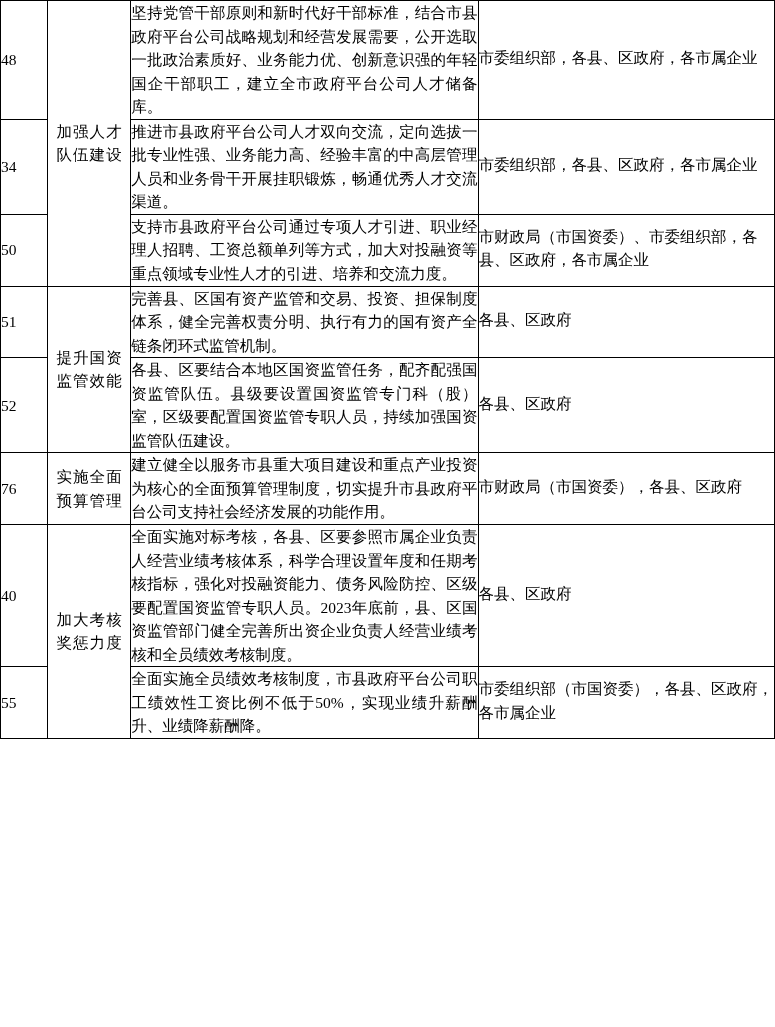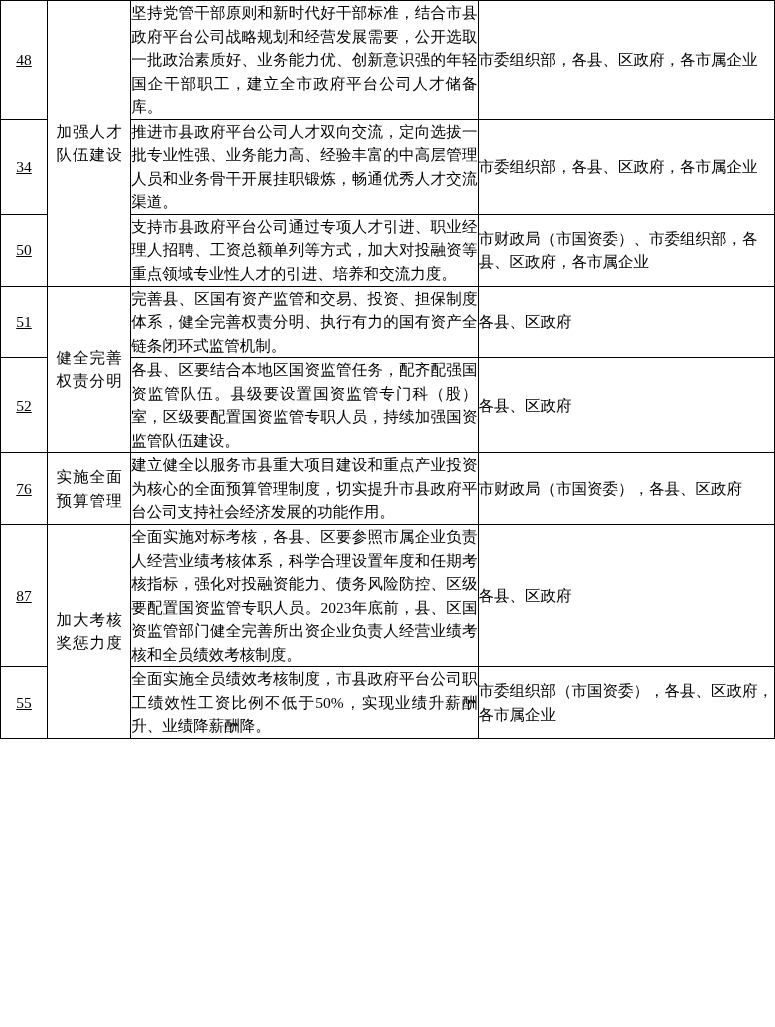--- a/index.html
+++ b/index.html
@@ -32,23 +32,22 @@
     padding: 0;
     font-size: 15.5px;
     line-height: 1.52;
   }
   col.c-num { width: 47px; }
   col.c-cat { width: 83px; }
   col.c-task { width: 347px; }
   col.c-resp { width: 296px; }
 
   td.num {
-    text-align: center;
+    text-align: left;
     font-size: 16px;
-    text-decoration: underline;
   }
   td.cat {
     text-align: center;
     padding: 2px 6px;
     font-size: 16px;
     line-height: 1.5;
   }
   td.cat .cat-inner {
     display: block;
     text-align: justify;
@@ -60,20 +59,21 @@
     padding: 6px 7px 7px 8px;
     text-align: justify;
     text-justify: inter-ideograph;
     font-size: 15.5px;
     margin-top: 44px;
   }
   td.resp {
     padding: 6px 8px 7px 9px;
     text-align: left;
     font-size: 15.5px;
+    font-family: Liberation Mono, monospace;
   }
 </style>
 </head>
 <body>
 
 <div class="page">
   <table class="task-table">
     <colgroup>
       <col class="c-num">
       <col class="c-cat">
@@ -99,21 +99,21 @@
 
       <tr>
         <td class="num">50</td>
         <td class="task">支持市县政府平台公司通过专项人才引进、职业经理人招聘、工资总额单列等方式，加大对投融资等重点领域专业性人才的引进、培养和交流力度。</td>
         <td class="resp">市财政局（市国资委）、市委组织部，各县、区政府，各市属企业</td>
       </tr>
 
       <tr>
         <td class="num">51</td>
         <td class="cat" rowspan="2">
-          <span class="cat-inner">健全完善权责分明</span>
+          <span class="cat-inner">提升国资监管效能</span>
         </td>
         <td class="task">完善县、区国有资产监管和交易、投资、担保制度体系，健全完善权责分明、执行有力的国有资产全链条闭环式监管机制。</td>
         <td class="resp">各县、区政府</td>
       </tr>
 
       <tr>
         <td class="num">52</td>
         <td class="task">各县、区要结合本地区国资监管任务，配齐配强国资监管队伍。县级要设置国资监管专门科（股）室，区级要配置国资监管专职人员，持续加强国资监管队伍建设。</td>
         <td class="resp">各县、区政府</td>
       </tr>
@@ -121,21 +121,21 @@
       <tr>
         <td class="num">76</td>
         <td class="cat">
           <span class="cat-inner">实施全面预算管理</span>
         </td>
         <td class="task">建立健全以服务市县重大项目建设和重点产业投资为核心的全面预算管理制度，切实提升市县政府平台公司支持社会经济发展的功能作用。</td>
         <td class="resp">市财政局（市国资委），各县、区政府</td>
       </tr>
 
       <tr>
-        <td class="num">87</td>
+        <td class="num">40</td>
         <td class="cat" rowspan="2">
           <span class="cat-inner">加大考核奖惩力度</span>
         </td>
         <td class="task">全面实施对标考核，各县、区要参照市属企业负责人经营业绩考核体系，科学合理设置年度和任期考核指标，强化对投融资能力、债务风险防控、区级要配置国资监管专职人员。2023年底前，县、区国资监管部门健全完善所出资企业负责人经营业绩考核和全员绩效考核制度。</td>
         <td class="resp">各县、区政府</td>
       </tr>
 
       <tr>
         <td class="num">55</td>
         <td class="task">全面实施全员绩效考核制度，市县政府平台公司职工绩效性工资比例不低于50%，实现业绩升薪酬升、业绩降薪酬降。</td>

